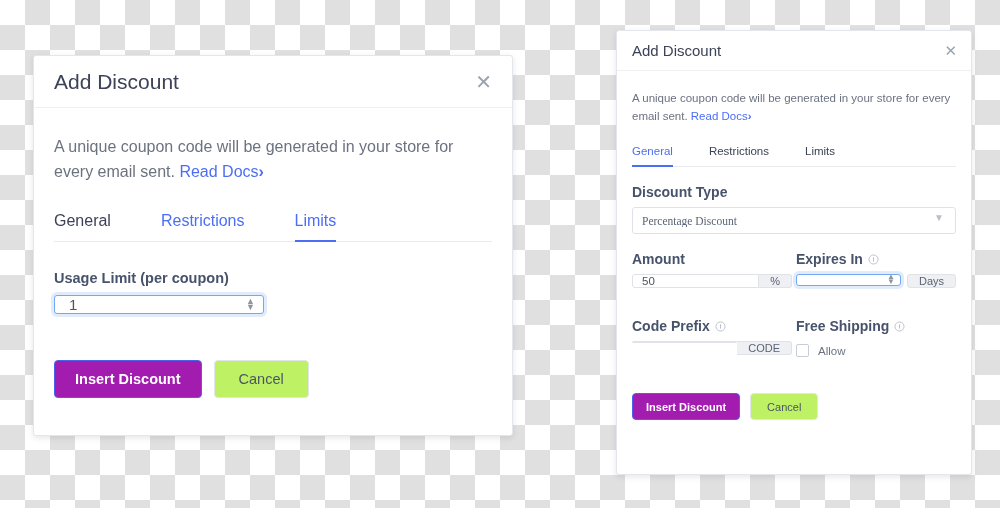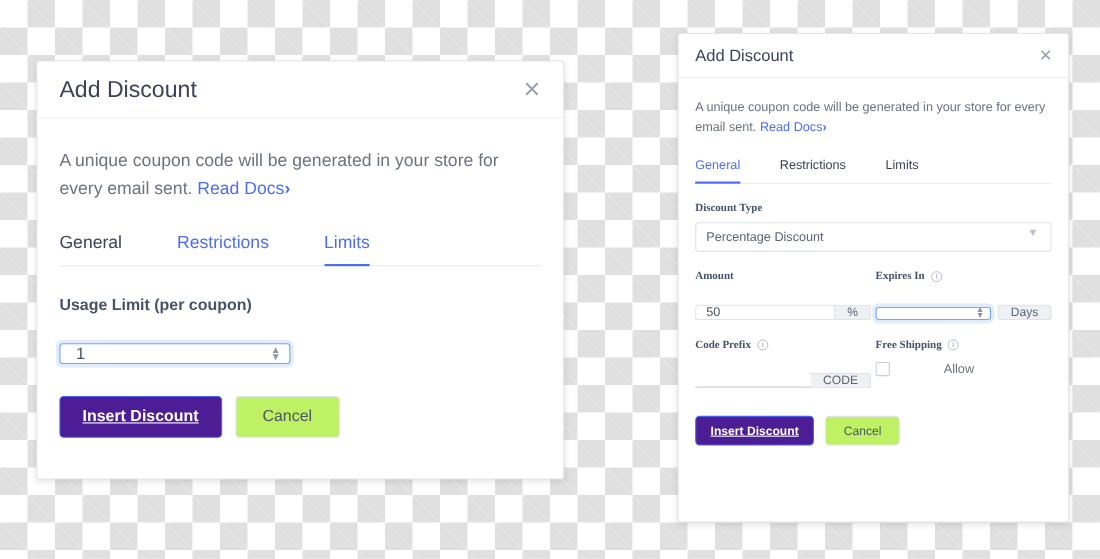--- a/index.html
+++ b/index.html
@@ -79,21 +79,21 @@
   }
   .info-icon {
     display: inline-flex;
     align-items: center;
     justify-content: center;
     color: #b6bdc9;
   }
 
   .ctl {
     display: flex;
-    align-items: flex-end;
+    align-items: flex-start;
     border-radius: 3px;
   }
   .txtinput {
     flex: 1 1 auto;
     border: 1px solid #dfe3e8;
     background: #fff;
     color: #4b5563;
     display: flex;
     align-items: center;
     justify-content: space-between;
@@ -126,21 +126,21 @@
   .spinner .ar { line-height: 0.62; }
 
   select.selectbox {
     width: 100%;
     border: 1px solid #dfe3e8;
     border-radius: 3px;
     background: #fff;
     color: #5a6475;
     appearance: none;
     -webkit-appearance: none;
-    font-family: Liberation Sans, sans-serif;
+    font-family: Liberation Serif, serif;
   }
   .select-wrap { position: relative; }
   .select-caret {
     position: absolute;
     right: 12px; top: 50%;
     transform: translateY(-50%);
     pointer-events: none;
     color: #b9c0cc;
     font-size: 10px;
   }
@@ -148,42 +148,41 @@
   .btn {
     border-radius: 4px;
     cursor: pointer;
     display: inline-flex;
     align-items: center;
     justify-content: center;
     font-weight: bold;
     white-space: nowrap;
   }
   .btn-primary {
-    background: #4c1d95;
+    background: #a21caf;
     color: #ffffff;
     border: 1px solid #4c62ef;
-    text-decoration: underline;
   }
   .btn-secondary {
     background: #bef264;
     color: #4b5563;
     border: 1px solid #e1e4e9;
     font-weight: 400;
   }
 
   .checkrow { display: flex; align-items: center; gap: 9px; }
   .checkbox {
     width: 13px; height: 13px;
     border: 1px solid #c7cdd8;
     border-radius: 2px;
     background: #fff;
     flex: 0 0 auto;
     cursor: pointer;
   }
-  .check-label { color: #6b7280; margin-left: 40px; }
+  .check-label { color: #6b7280; }
 
   
   #dlg-left {
     left: 33px; top: 55px;
     width: 480px; height: 381px;
   }
   #dlg-left .dlg-header { height: 52px; padding: 0 20px 0 20px; }
   #dlg-left .dlg-title { font-size: 21px; }
   #dlg-left .close-btn { font-size: 20px; }
   #dlg-left .dlg-body { padding: 26px 20px 0 20px; }
@@ -204,21 +203,21 @@
     left: 616px; top: 30px;
     width: 356px; height: 445px;
   }
   #dlg-right .dlg-header { height: 40px; padding: 0 14px 0 15px; }
   #dlg-right .dlg-title { font-size: 15px; }
   #dlg-right .close-btn { font-size: 15px; }
   #dlg-right .dlg-body { padding: 18px 15px 0 15px; }
   #dlg-right .intro { font-size: 11.5px; line-height: 18px; margin-bottom: 20px; }
   #dlg-right .tabs { gap: 36px; padding-bottom: 9px; }
   #dlg-right .tab { font-size: 11.5px; padding-bottom: 9px; margin-bottom: -9px; }
-  #dlg-right .field-label { font-size: 10px; font-family: Liberation Serif, serif; }
+  #dlg-right .field-label { font-size: 14px; }
   #dlg-right .info-icon { font-size: 10px; }
   #dlg-right .grp { margin-top: 17px; }
   #dlg-right .row2 { display: flex; gap: 4px; margin-top: 17px; }
   #dlg-right .col { flex: 1 1 0; min-width: 0; }
   #dlg-right .ctl { height: 27px; margin-top: 7px; }
   #dlg-right .txtinput { padding: 0 5px 0 9px; font-size: 11.5px; }
   #dlg-right .spinner { font-size: 8px; }
   #dlg-right .addon { font-size: 11px; padding: 0 11px; }
   #dlg-right select.selectbox { height: 27px; padding: 0 26px 0 9px; font-size: 11.5px; margin-top: 7px; }
   #dlg-right .check-label { font-size: 11.5px; }

